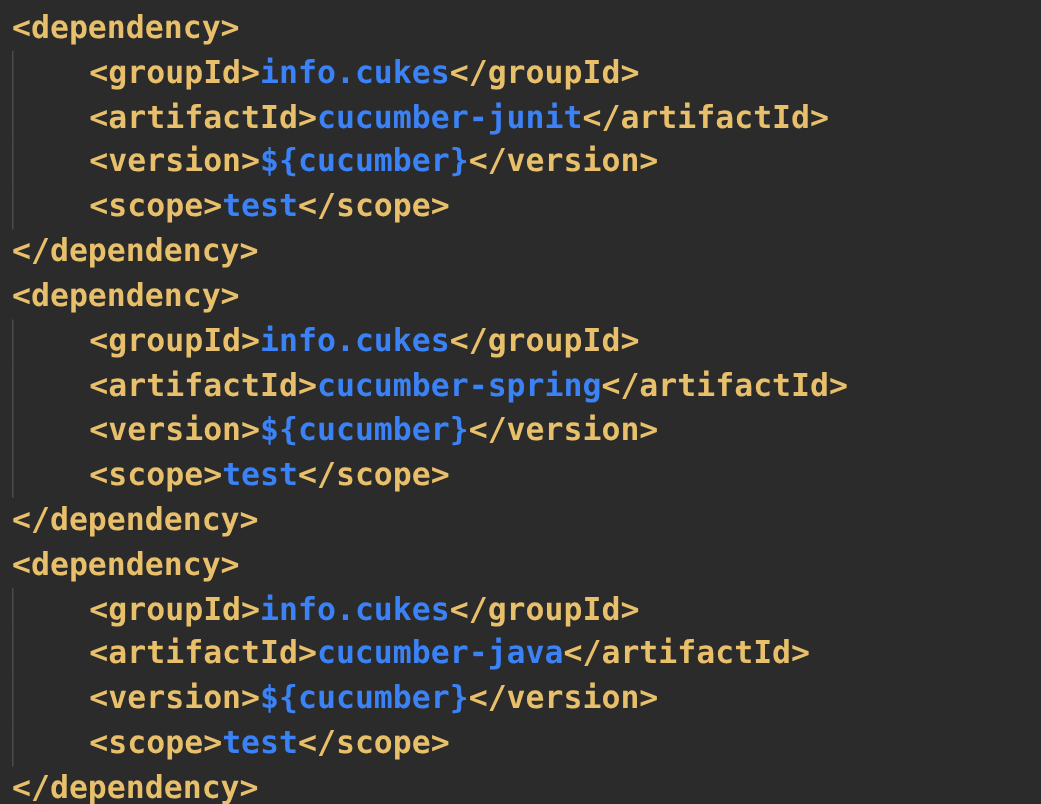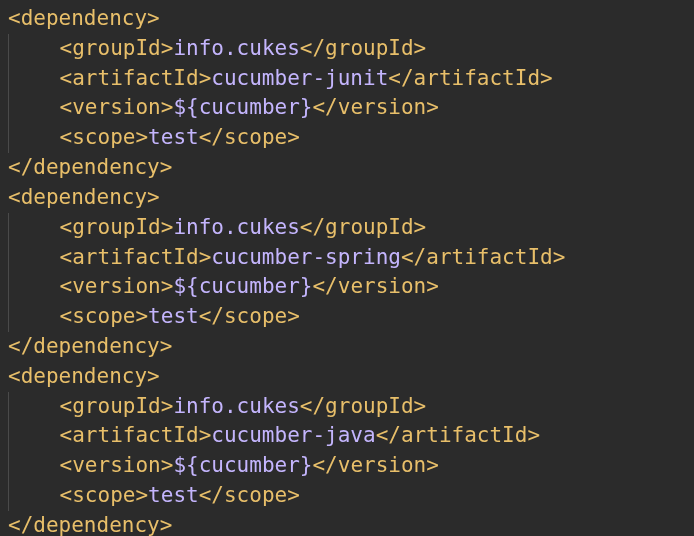--- a/index.html
+++ b/index.html
@@ -12,20 +12,20 @@
       color: #a9b7c6;
       width: 694px;
       height: 536px;
       overflow: hidden;
     }
     .code {
       padding: 4px 8px;
       white-space: pre;
     }
     .tag { color: #e8bf6a; }
-    .text { color: #c4b5fd; }
+    .text { color: #3b82f6; }
     .indent { border-left: 1px solid #4a4a4a; }
-    .line { display: block; }
+    .line { display: block; font-weight: bold; }
   </style>
 </head>
 <body>
 
 <div class="code"><span class="line"><span class="tag">&lt;dependency&gt;</span></span><span class="line indent">    <span class="tag">&lt;groupId&gt;</span><span class="text">info.cukes</span><span class="tag">&lt;/groupId&gt;</span></span><span class="line indent">    <span class="tag">&lt;artifactId&gt;</span><span class="text">cucumber-junit</span><span class="tag">&lt;/artifactId&gt;</span></span><span class="line indent">    <span class="tag">&lt;version&gt;</span><span class="text">${cucumber}</span><span class="tag">&lt;/version&gt;</span></span><span class="line indent">    <span class="tag">&lt;scope&gt;</span><span class="text">test</span><span class="tag">&lt;/scope&gt;</span></span><span class="line"><span class="tag">&lt;/dependency&gt;</span></span><span class="line"><span class="tag">&lt;dependency&gt;</span></span><span class="line indent">    <span class="tag">&lt;groupId&gt;</span><span class="text">info.cukes</span><span class="tag">&lt;/groupId&gt;</span></span><span class="line indent">    <span class="tag">&lt;artifactId&gt;</span><span class="text">cucumber-spring</span><span class="tag">&lt;/artifactId&gt;</span></span><span class="line indent">    <span class="tag">&lt;version&gt;</span><span class="text">${cucumber}</span><span class="tag">&lt;/version&gt;</span></span><span class="line indent">    <span class="tag">&lt;scope&gt;</span><span class="text">test</span><span class="tag">&lt;/scope&gt;</span></span><span class="line"><span class="tag">&lt;/dependency&gt;</span></span><span class="line"><span class="tag">&lt;dependency&gt;</span></span><span class="line indent">    <span class="tag">&lt;groupId&gt;</span><span class="text">info.cukes</span><span class="tag">&lt;/groupId&gt;</span></span><span class="line indent">    <span class="tag">&lt;artifactId&gt;</span><span class="text">cucumber-java</span><span class="tag">&lt;/artifactId&gt;</span></span><span class="line indent">    <span class="tag">&lt;version&gt;</span><span class="text">${cucumber}</span><span class="tag">&lt;/version&gt;</span></span><span class="line indent">    <span class="tag">&lt;scope&gt;</span><span class="text">test</span><span class="tag">&lt;/scope&gt;</span></span><span class="line"><span class="tag">&lt;/dependency&gt;</span></span></div>
 
 </body></html>

